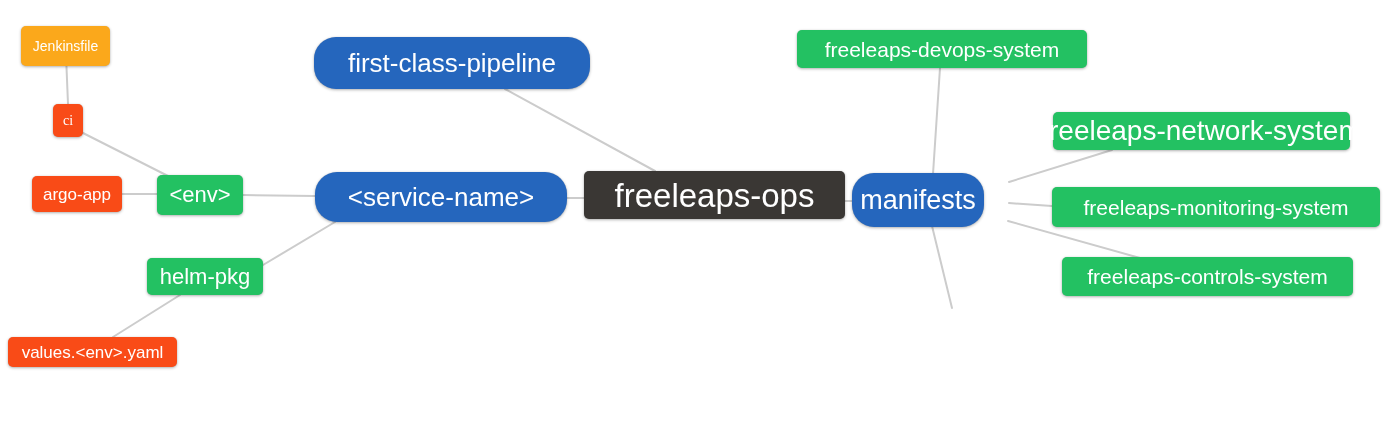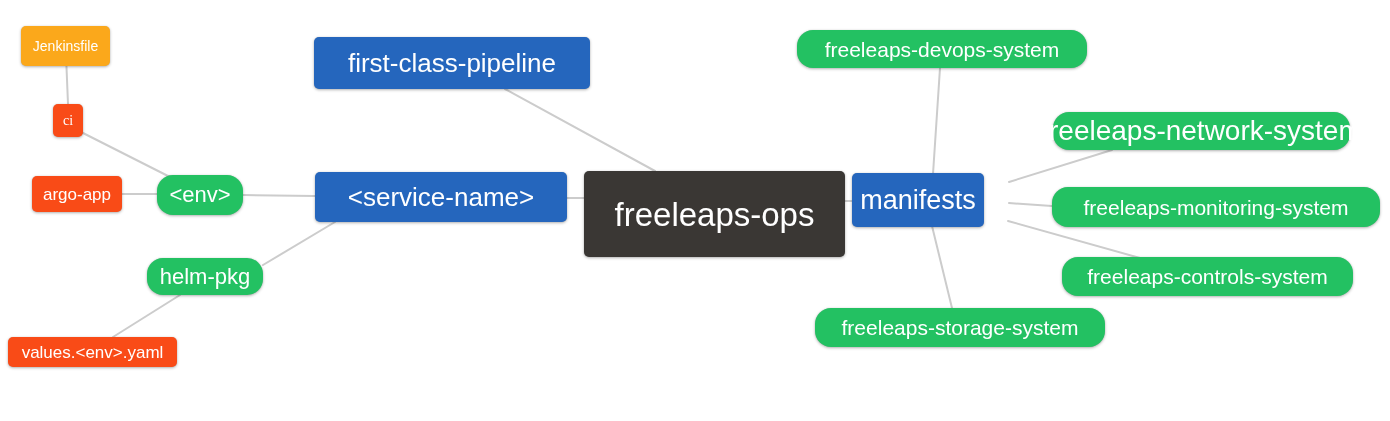--- a/index.html
+++ b/index.html
@@ -36,22 +36,22 @@
     border-radius: 5px;
     box-shadow: 0 1px 3px rgba(0,0,0,0.30), 0 0 1px rgba(0,0,0,0.15);
     white-space: nowrap;
     cursor: pointer;
     box-sizing: border-box;
     line-height: 1;
     user-select: none;
   }
   .c-orange { background: var(--orange, #fba81b); }
   .c-red    { background: var(--red,    #f94b17); }
-  .c-green  { background: var(--green,  #23c162); border-radius: 16px; }
-  .c-blue   { background: var(--blue,   #2566bd); }
+  .c-green  { background: var(--green,  #23c162); }
+  .c-blue   { background: var(--blue,   #2566bd); border-radius: 22px; }
   .c-dark   { background: var(--dark,   #3a3734); }
 </style>
 </head>
 <body>
 
 <div class="canvas">
 
   <svg class="edges" viewBox="0 0 1390 421" aria-hidden="true">
     <line x1="66" y1="55" x2="68" y2="104"></line>
     <line x1="81" y1="132" x2="170" y2="177"></line>
@@ -70,21 +70,20 @@
   </svg>
 
   <div class="node c-orange" style="left:21px;  top:26px;  width:89px;  height:40px; font-size:14px;">Jenkinsfile</div>
   <div class="node c-red" style="left:53px;  top:104px; width:30px;  height:33px; font-size:14px;font-family:Liberation Serif, serif;">ci</div>
   <div class="node c-red" style="left:32px;  top:176px; width:90px;  height:36px; font-size:17px;">argo-app</div>
   <div class="node c-green" style="left:157px; top:175px; width:86px;  height:40px; font-size:22px;">&lt;env&gt;</div>
   <div class="node c-green" style="left:147px; top:258px; width:116px; height:37px; font-size:22px;">helm-pkg</div>
   <div class="node c-red" style="left:8px;   top:337px; width:169px; height:30px; font-size:17px;">values.&lt;env&gt;.yaml</div>
   <div class="node c-blue" style="left:314px; top:37px;  width:276px; height:52px; font-size:26px;">first-class-pipeline</div>
   <div class="node c-blue" style="left:315px; top:172px; width:252px; height:50px; font-size:26px;">&lt;service-name&gt;</div>
-  <div class="node c-dark" style="left:584px; top:171px; width:261px; height:86px; font-size:33px;">freeleaps-ops</div>
+  <div class="node c-dark" style="left:584px; top:171px; width:261px; height:48px; font-size:33px;">freeleaps-ops</div>
   <div class="node c-blue" style="left:852px; top:173px; width:132px; height:54px; font-size:27px;">manifests</div>
   <div class="node c-green" style="left:797px; top:30px;  width:290px; height:38px; font-size:21px;">freeleaps-devops-system</div>
   <div class="node c-green" style="left:1053px;top:112px; width:297px; height:38px; font-size:28px;">freeleaps-network-system</div>
   <div class="node c-green" style="left:1052px;top:187px; width:328px; height:40px; font-size:21px;">freeleaps-monitoring-system</div>
   <div class="node c-green" style="left:1062px;top:257px; width:291px; height:39px; font-size:21px;">freeleaps-controls-system</div>
-  <div class="node c-green" style="left:815px; top:308px; width:290px; height:39px; font-size:21px;">freeleaps-storage-system</div>
 
 </div>
 
 </body></html>

